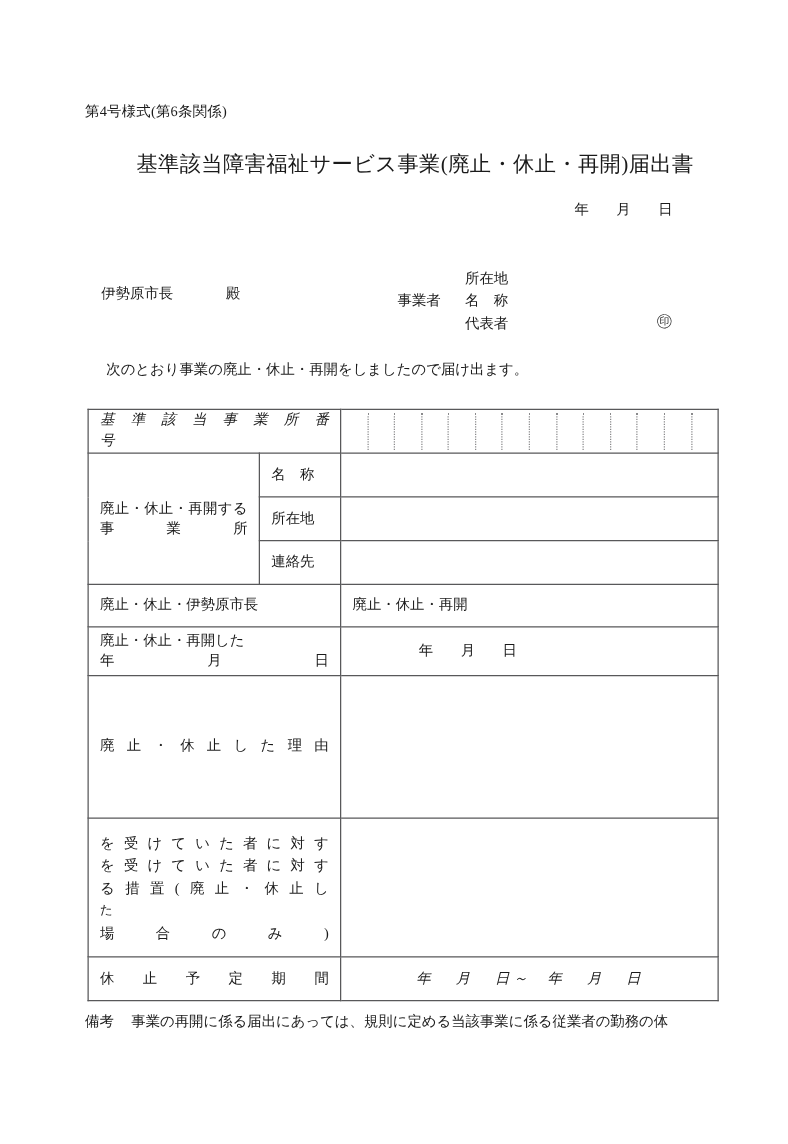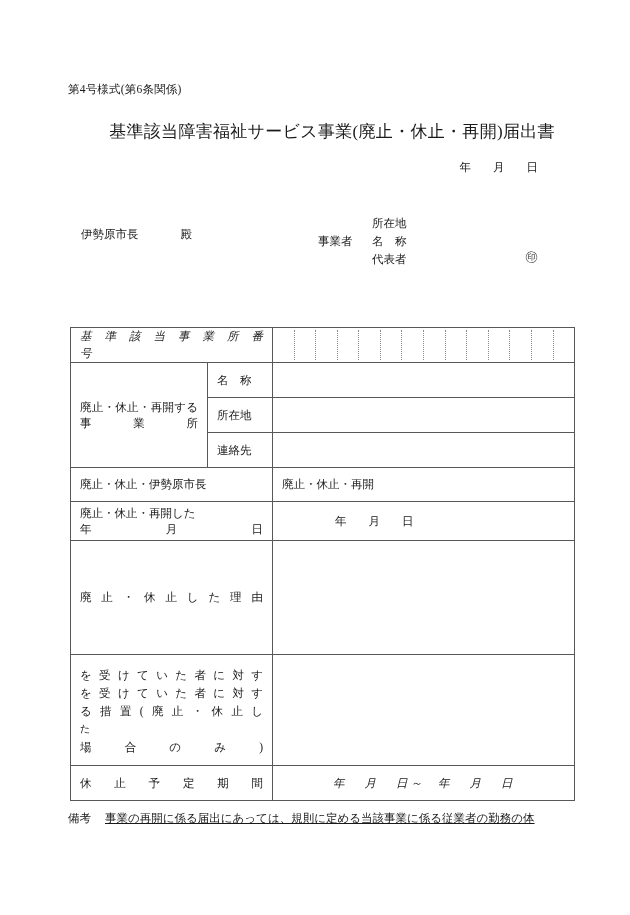--- a/index.html
+++ b/index.html
@@ -184,21 +184,21 @@
 
   
   .remark {
     position: absolute;
     left: 68px;
     top: 808px;
     width: 510px;
     font-size: 11.5px;
     line-height: 20px;
   }
-  .remark .r1 { display: block; white-space: nowrap; text-decoration: underline; }
+  .remark .r1 { display: block; white-space: nowrap; }
   .remark .r2 { display: block; padding-left: 42px; white-space: nowrap; }
   .remark .tag { display: inline-block; padding-right: 14px; }
 </style>
 </head>
 <body>
 
 <div class="page">
 
   <div class="form-code">第4号様式(第6条関係)</div>
 
@@ -221,20 +221,21 @@
       <span class="tag">事業者</span>
       <span class="val">名　称</span>
     </div>
     <div class="row">
       <span class="tag"></span>
       <span class="val">代表者</span>
       <span class="seal">㊞</span>
     </div>
   </div>
 
+  <div class="lead-sentence">次のとおり事業の廃止・休止・再開をしましたので届け出ます。</div>
 
   <table class="form-table">
     <colgroup>
       <col style="width:137px">
       <col style="width:65px">
       <col style="width:302px">
     </colgroup>
     <tbody>
 
       <tr>

